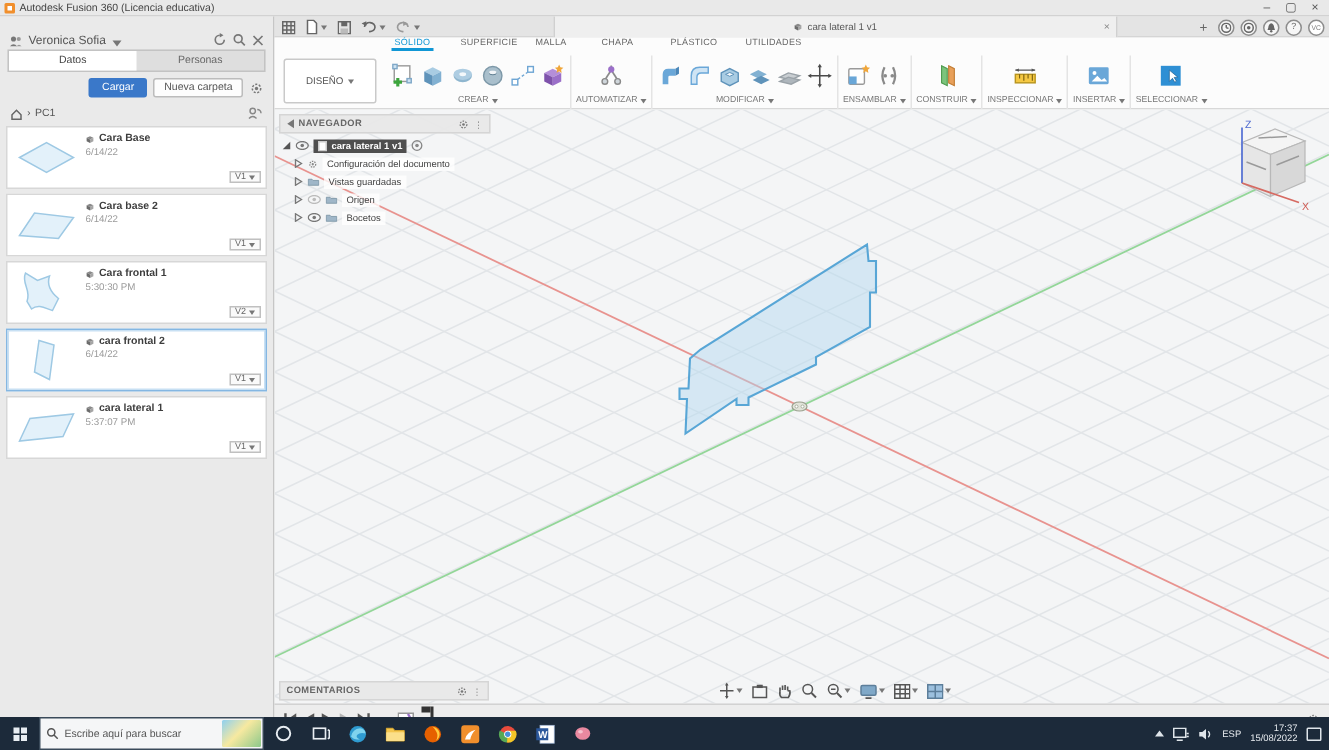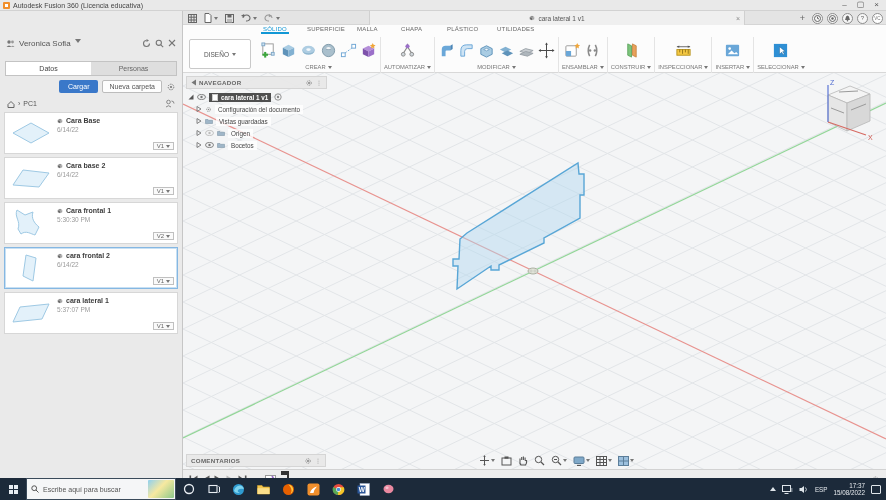--- a/index.html
+++ b/index.html
@@ -13,21 +13,21 @@
   .titletext{font-size:7px;color:#444;line-height:11px;white-space:nowrap;}
   .wbtns{margin-left:auto;display:flex;gap:10px;padding-right:4px;}
   .wbtn{font-size:8px;color:#555;line-height:10px;cursor:default;}
 
   
   .body{position:absolute;left:0;top:11px;width:886px;height:467px;display:flex;}
   .datapanel{width:183px;height:100%;background:#eaeaea;border-right:1px solid #c6c6c6;position:relative;}
   .main{width:703px;height:100%;position:relative;}
 
   
-  .dp-user{height:20px;display:flex;align-items:flex-start;padding:0 6px;gap:4px;margin-top:28px;}
+  .dp-user{height:20px;display:flex;align-items:flex-end;padding:0 6px;gap:4px;}
   .dp-user .uname{font-size:8px;color:#555;}
   .chev{width:0;height:0;border-left:3px solid transparent;border-right:3px solid transparent;border-top:4px solid #777;}
   .dp-user .spacer{flex:1;}
   .dp-tabs{display:flex;margin:2px 5px 0 5px;border:1px solid #c3c3c3;height:15px;background:#dedede;}
   .dp-tab{flex:1;font-size:7px;color:#666;display:flex;align-items:center;justify-content:center;}
   .dp-tab.active{background:#fff;color:#444;}
   .dp-btnrow{display:flex;justify-content:flex-end;align-items:center;gap:4px;padding:4px 6px 2px 6px;}
   .btn-blue{background:#3a78c9;color:#fff;font-size:7px;padding:3px 9px;border-radius:2px;}
   .btn-plain{background:#fdfdfd;border:1px solid #bcbcbc;color:#555;font-size:7px;padding:2px 6px;border-radius:2px;}
   .gearglyph{width:10px;height:10px;}

